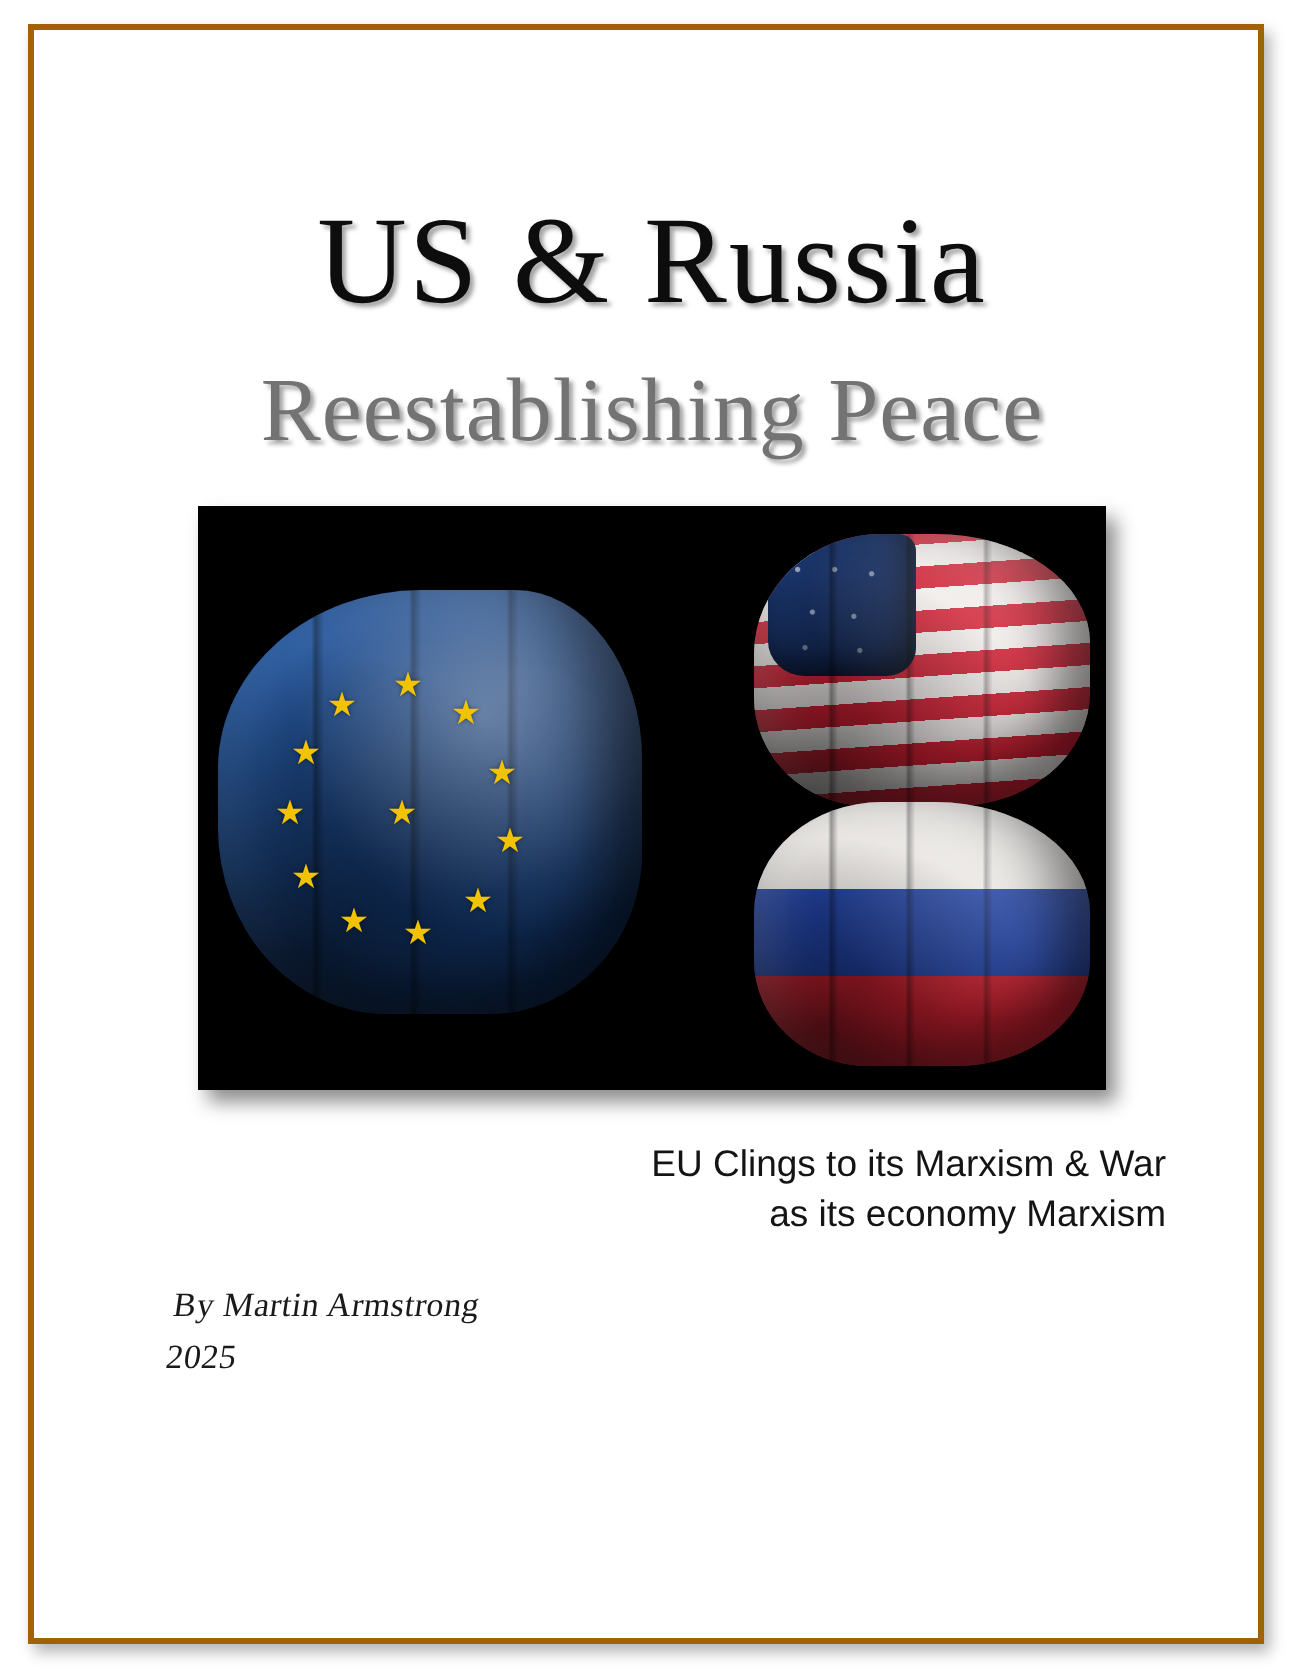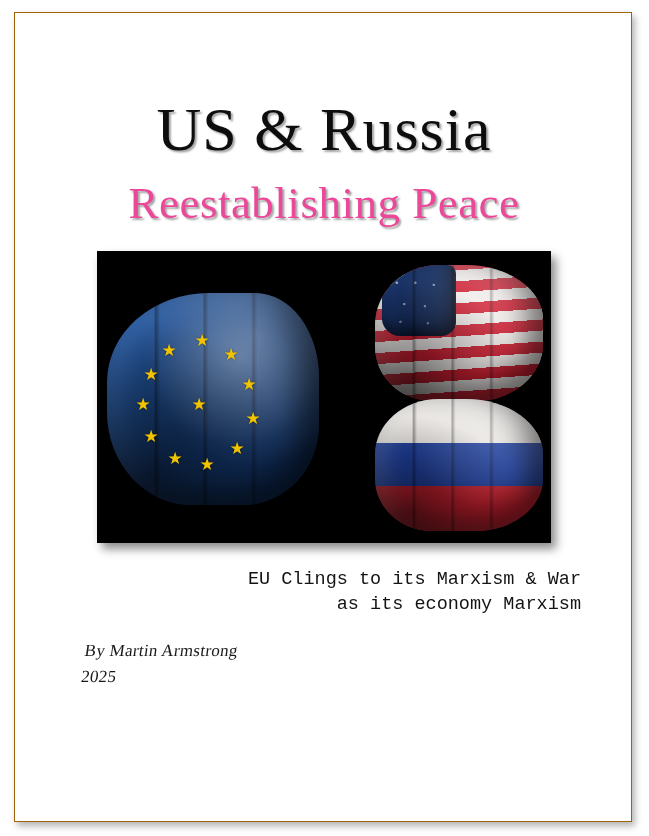--- a/index.html
+++ b/index.html
@@ -21,21 +21,21 @@
     box-sizing: border-box;
   }
   .page-sheet {
     position: absolute;
     left: 14px;
     top: 12px;
     width: 618px;
     height: 810px;
     background: #ffffff;
     box-shadow: 3px 4px 7px rgba(0,0,0,0.30);
-    border: 1px solid #a16207;
+    border: 3px solid #a16207;
     box-sizing: border-box;
   }
   .title-main {
     position: absolute;
     left: 0;
     top: 85px;
     width: 618px;
     text-align: center;
     font-family: "Liberation Serif", serif;
     font-size: 62px;
@@ -48,21 +48,21 @@
   .title-sub {
     position: absolute;
     left: 0;
     top: 168px;
     width: 618px;
     text-align: center;
     font-family: "Liberation Serif", serif;
     font-size: 45px;
     line-height: 1;
     letter-spacing: 0.5px;
-    color: #ec4899;
+    color: #737373;
     text-shadow: 2px 2px 2px rgba(90,90,90,0.55);
     white-space: nowrap;
   }
   .hero-image {
     position: absolute;
     left: 82px;
     top: 238px;
     width: 454px;
     height: 292px;
     background: #000000;
@@ -168,21 +168,21 @@
       linear-gradient(90deg, rgba(0,0,0,0) 45%, rgba(0,0,0,0.32) 46%, rgba(0,0,0,0) 48%),
       linear-gradient(90deg, rgba(0,0,0,0) 68%, rgba(0,0,0,0.30) 69%, rgba(0,0,0,0) 71%);
     pointer-events: none;
   }
   .caption {
     position: absolute;
     left: 0;
     top: 555px;
     width: 566px;
     text-align: right;
-    font-family: Liberation Mono, monospace;
+    font-family: Liberation Sans, sans-serif;
     font-size: 18.5px;
     line-height: 1.35;
     color: #141414;
   }
   .byline {
     position: absolute;
     left: 68px;
     top: 625px;
     font-family: "Liberation Serif", serif;
     font-size: 17px;

